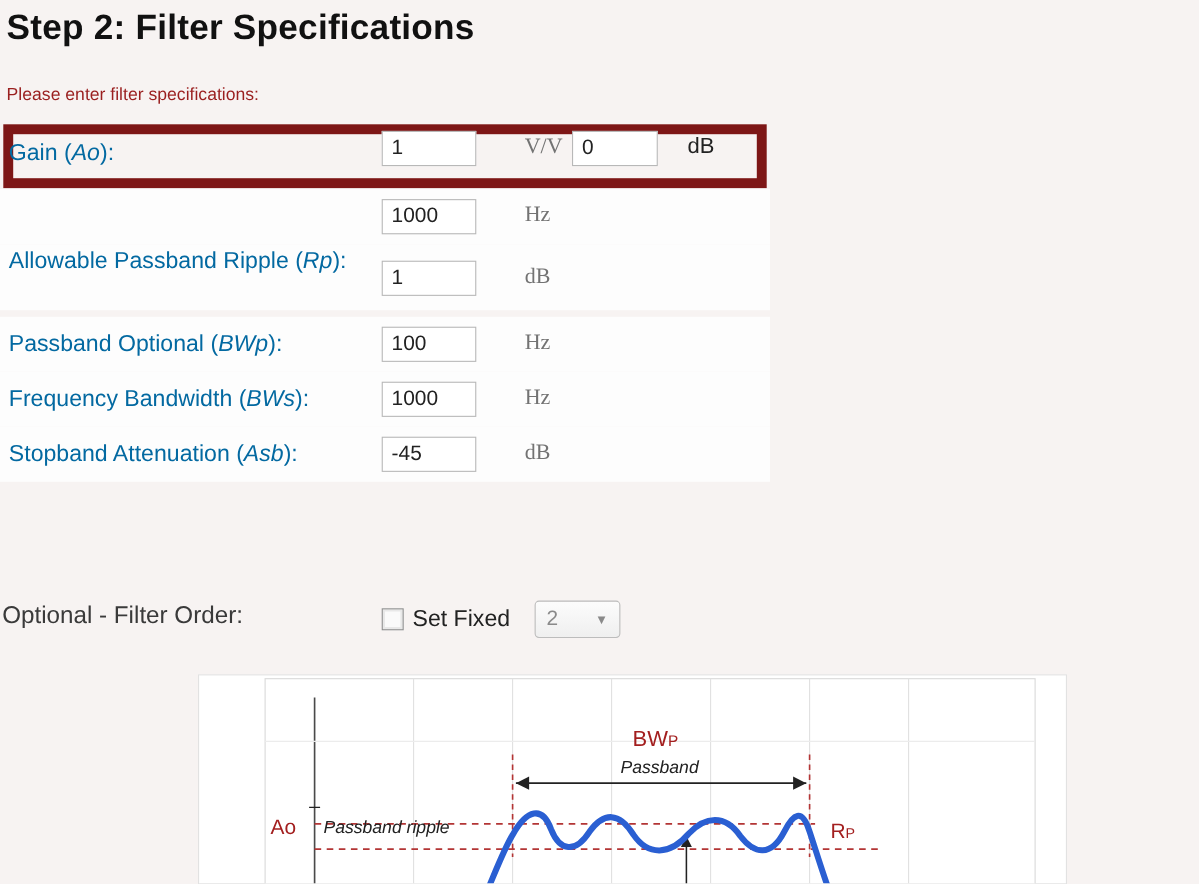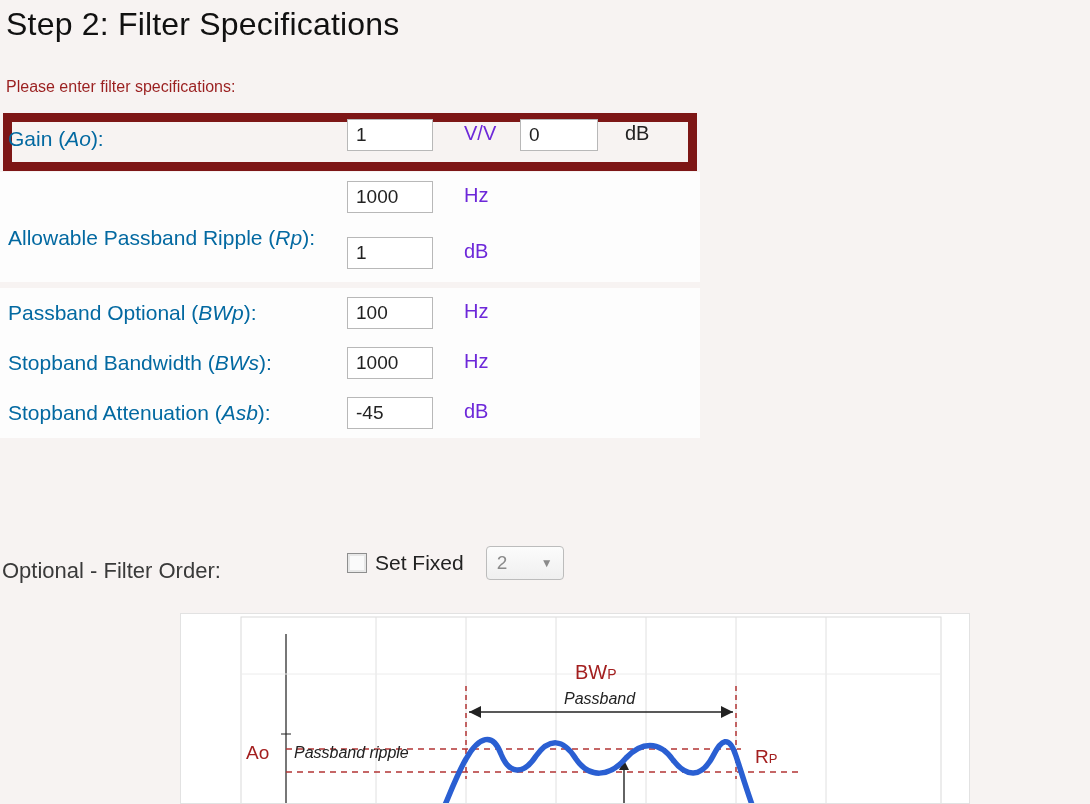--- a/index.html
+++ b/index.html
@@ -17,21 +17,21 @@
     position: relative;
     width: 1090px;
     height: 804px;
   }
 
   .heading {
     position: absolute;
     top: 6px;
     left: 6px;
     font-size: 32px;
-    font-weight: 400;
+    font-weight: 700;
     color: #111;
     letter-spacing: 0.2px;
   }
   .prompt {
     position: absolute;
     top: 78px;
     left: 6px;
     font-size: 16px;
     color: #9a1f1f;
   }
@@ -71,24 +71,25 @@
     padding: 2px 8px;
     font-size: 19px;
     color: #222;
     background: #fff;
     border: 1px solid #b8b8b8;
     box-sizing: border-box;
     font-family: inherit;
   }
   .row .unit {
     position: absolute;
-    left: 464px;
+    left: 477px;
     top: 12px;
     font-size: 20px;
-    color: #6d28d9;
+    color: #737373;
+    font-family: Liberation Serif, serif;
   }
   .row input.v2 {
     position: absolute;
     left: 520px;
     top: 9px;
     width: 78px;
     height: 32px;
     padding: 2px 8px;
     font-size: 19px;
     color: #222;
@@ -120,21 +121,21 @@
     top: 0;
     bottom: 0;
     left: 0;
     background: #fdfdfd;
   }
 
   
   .opt-label {
     position: absolute;
     left: 2px;
-    top: 558px;
+    top: 546px;
     font-size: 22px;
     color: #3a3a3a;
     text-align: center;
   }
   .opt-check-box {
     position: absolute;
     left: 347px;
     top: 546px;
     display: flex;
     align-items: center;
@@ -242,21 +243,21 @@
       <span class="lbl">
         <span>Passband Optional (</span><span class="sym">BWp</span><span>):</span>
       </span>
       <input class="v" value="100" style="">
       <span class="unit">Hz</span>
     </div>
 
     <div class="row" style="top:228px; position:absolute; width:700px;">
       <div class="whitebg" style="width:700px;"></div>
       <span class="lbl">
-        <span>Stopband Bandwidth (</span><span class="sym">BWs</span><span>):</span>
+        <span>Frequency Bandwidth (</span><span class="sym">BWs</span><span>):</span>
       </span>
       <input class="v" value="1000" style="">
       <span class="unit">Hz</span>
     </div>
 
     <div class="row" style="top:278px; position:absolute; width:700px;">
       <div class="whitebg" style="width:700px;"></div>
       <span class="lbl">
         <span>Stopband Attenuation (</span><span class="sym">Asb</span><span>):</span>
       </span>

